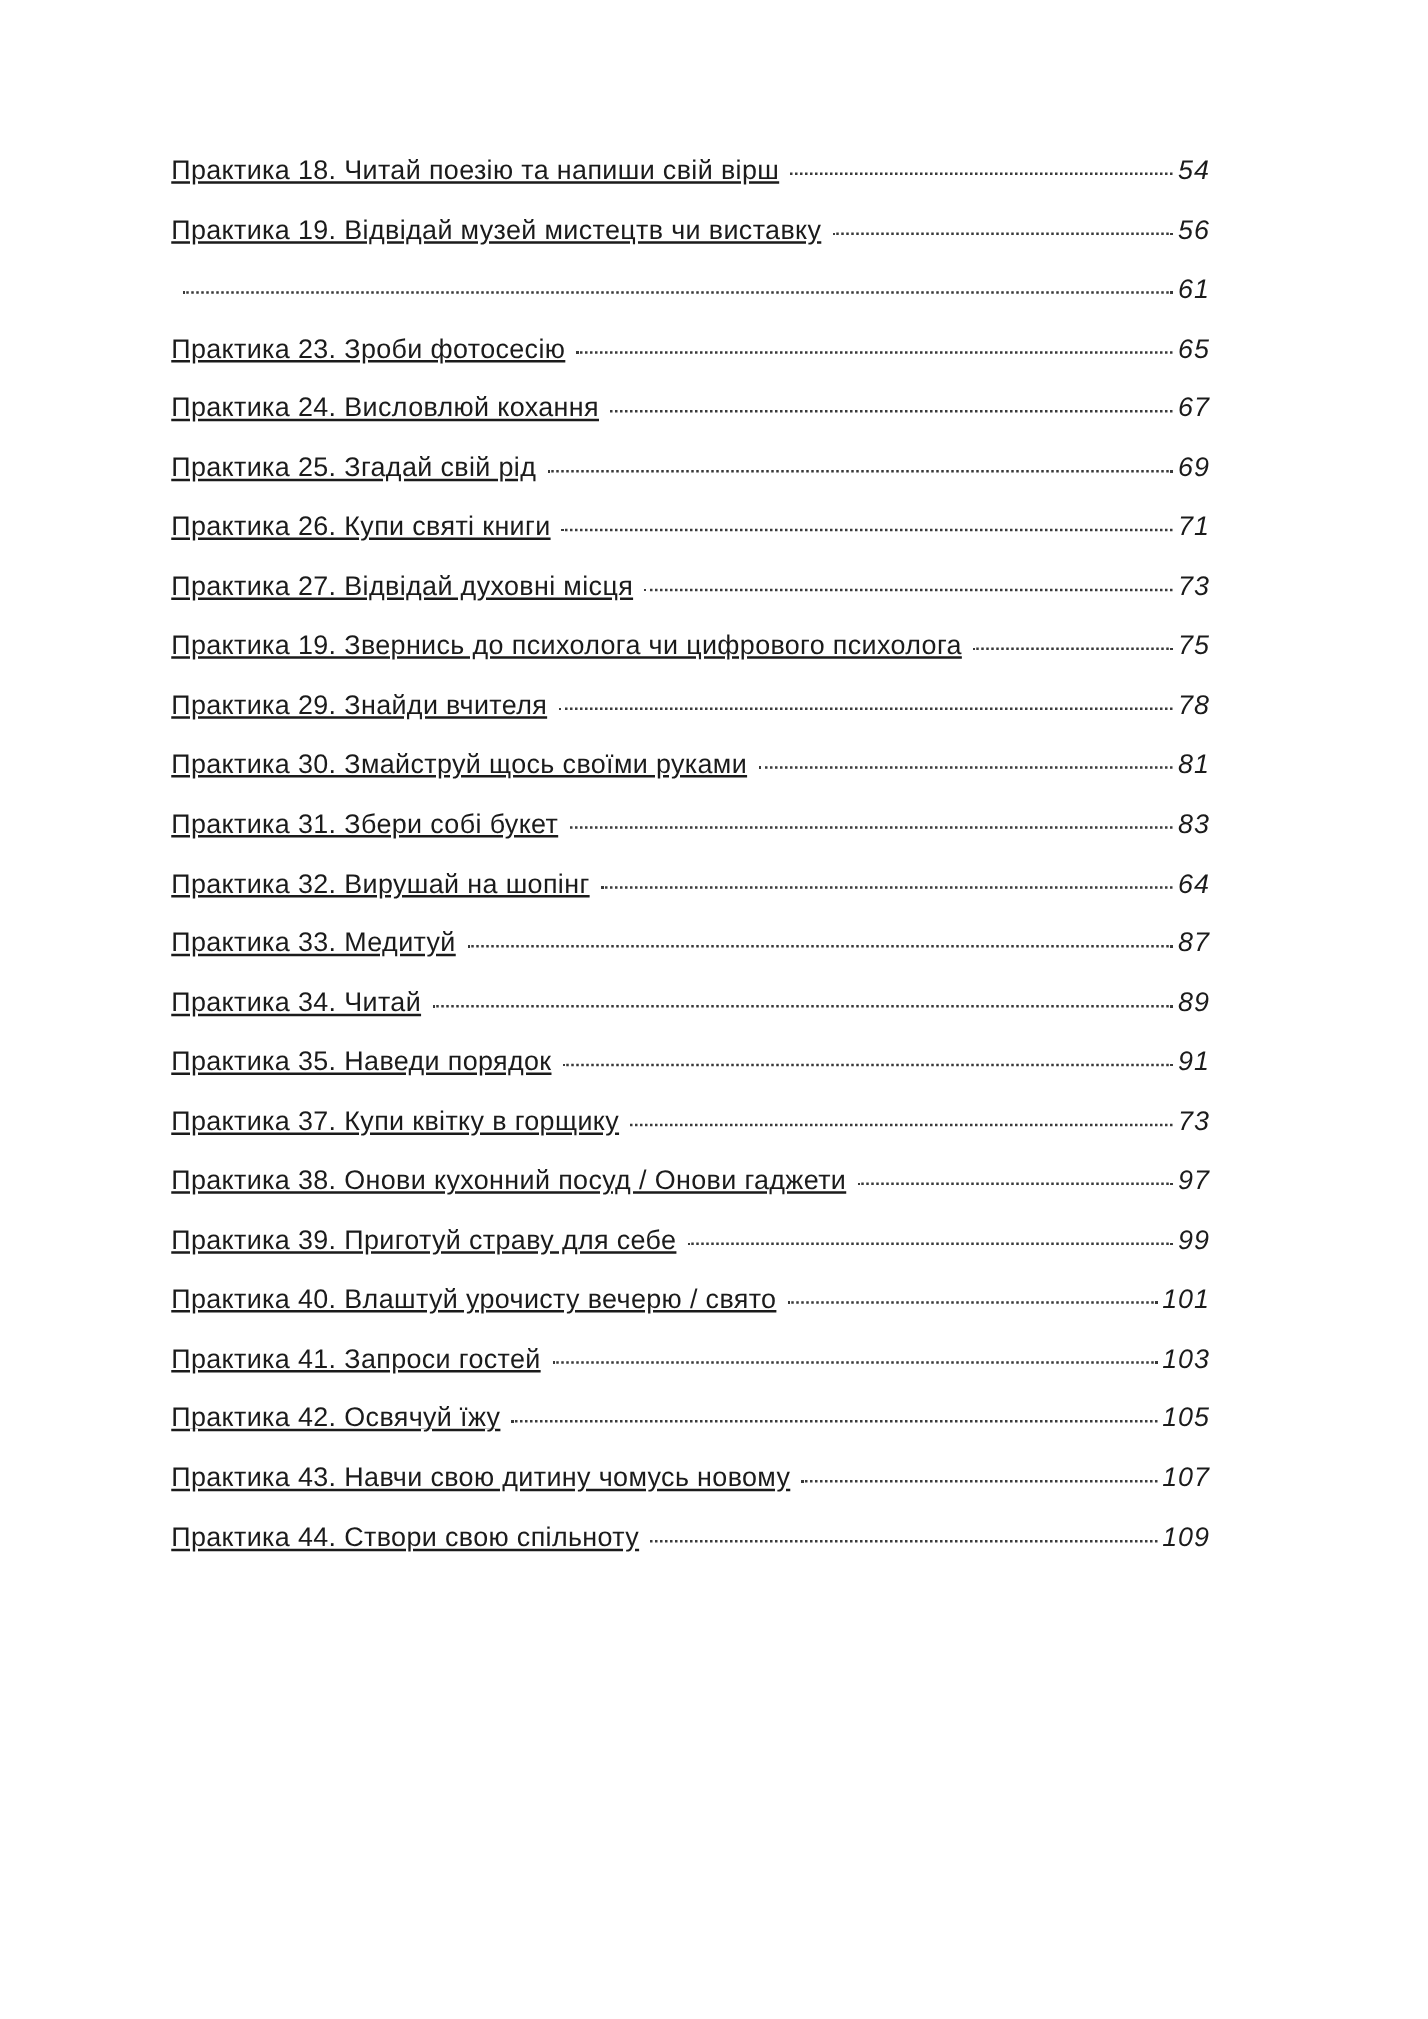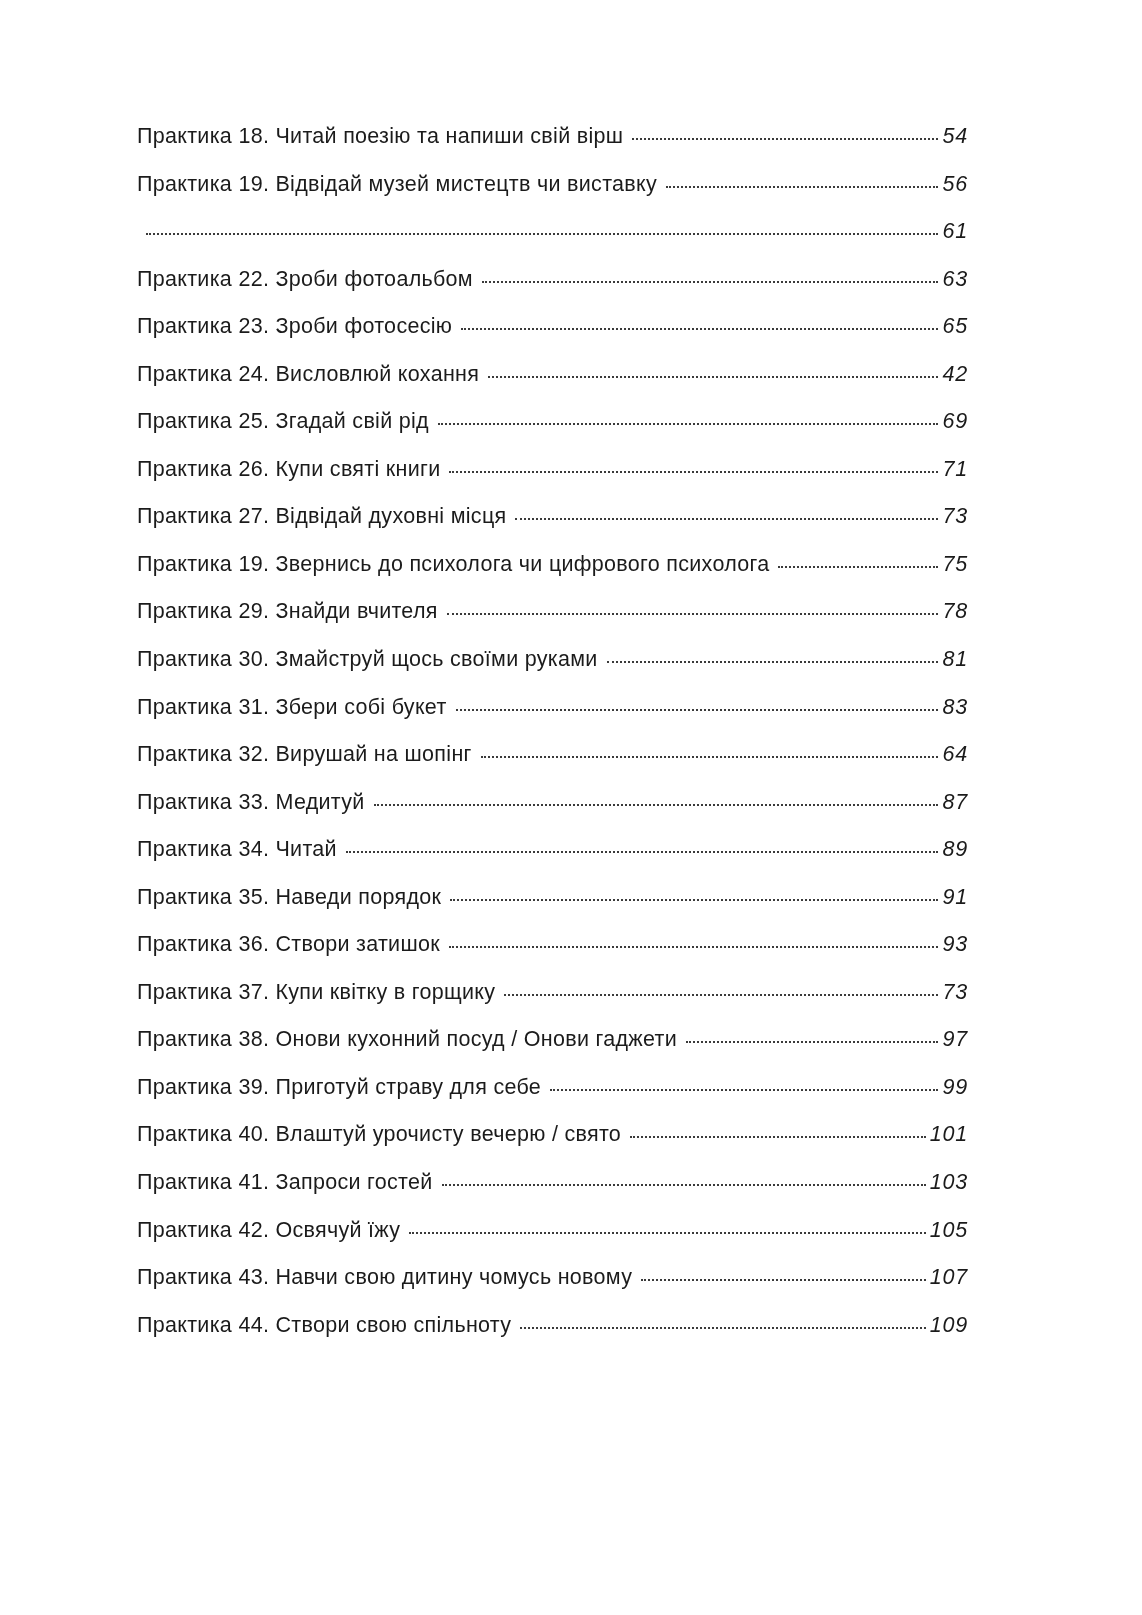--- a/index.html
+++ b/index.html
@@ -21,20 +21,21 @@
   .row {
     display: flex;
     align-items: baseline;
     height: 47.55px;
     font-size: 21.5px;
     font-weight: 400;
   }
   .title {
     white-space: nowrap;
     letter-spacing: 0.3px;
+    text-decoration: underline;
   }
   .dots {
     flex: 1 1 auto;
     min-width: 18px;
     border-bottom: 2.4px dotted #3a3a3a;
     margin: 0 4px 0 9px;
     position: relative;
     top: -3px;
   }
   .pagenum {
@@ -59,36 +60,31 @@
     <span class="dots"></span>
     <span class="pagenum">56</span>
   </div>
 
 
   <div class="row">
     <span class="dots"></span>
     <span class="pagenum">61</span>
   </div>
 
-  <div class="row">
-    <span class="title">Практика 22. Зроби фотоальбом</span>
-    <span class="dots"></span>
-    <span class="pagenum">63</span>
-  </div>
 
   <div class="row">
     <span class="title">Практика 23. Зроби фотосесію</span>
     <span class="dots"></span>
     <span class="pagenum">65</span>
   </div>
 
   <div class="row">
     <span class="title">Практика 24. Висловлюй кохання</span>
     <span class="dots"></span>
-    <span class="pagenum">42</span>
+    <span class="pagenum">67</span>
   </div>
 
   <div class="row">
     <span class="title">Практика 25. Згадай свій рід</span>
     <span class="dots"></span>
     <span class="pagenum">69</span>
   </div>
 
   <div class="row">
     <span class="title">Практика 26. Купи святі книги</span>
@@ -143,25 +139,20 @@
     <span class="dots"></span>
     <span class="pagenum">89</span>
   </div>
 
   <div class="row">
     <span class="title">Практика 35. Наведи порядок</span>
     <span class="dots"></span>
     <span class="pagenum">91</span>
   </div>
 
-  <div class="row">
-    <span class="title">Практика 36. Створи затишок</span>
-    <span class="dots"></span>
-    <span class="pagenum">93</span>
-  </div>
 
   <div class="row">
     <span class="title">Практика 37. Купи квітку в горщику</span>
     <span class="dots"></span>
     <span class="pagenum">73</span>
   </div>
 
   <div class="row">
     <span class="title">Практика 38. Онови кухонний посуд / Онови гаджети</span>
     <span class="dots"></span>

